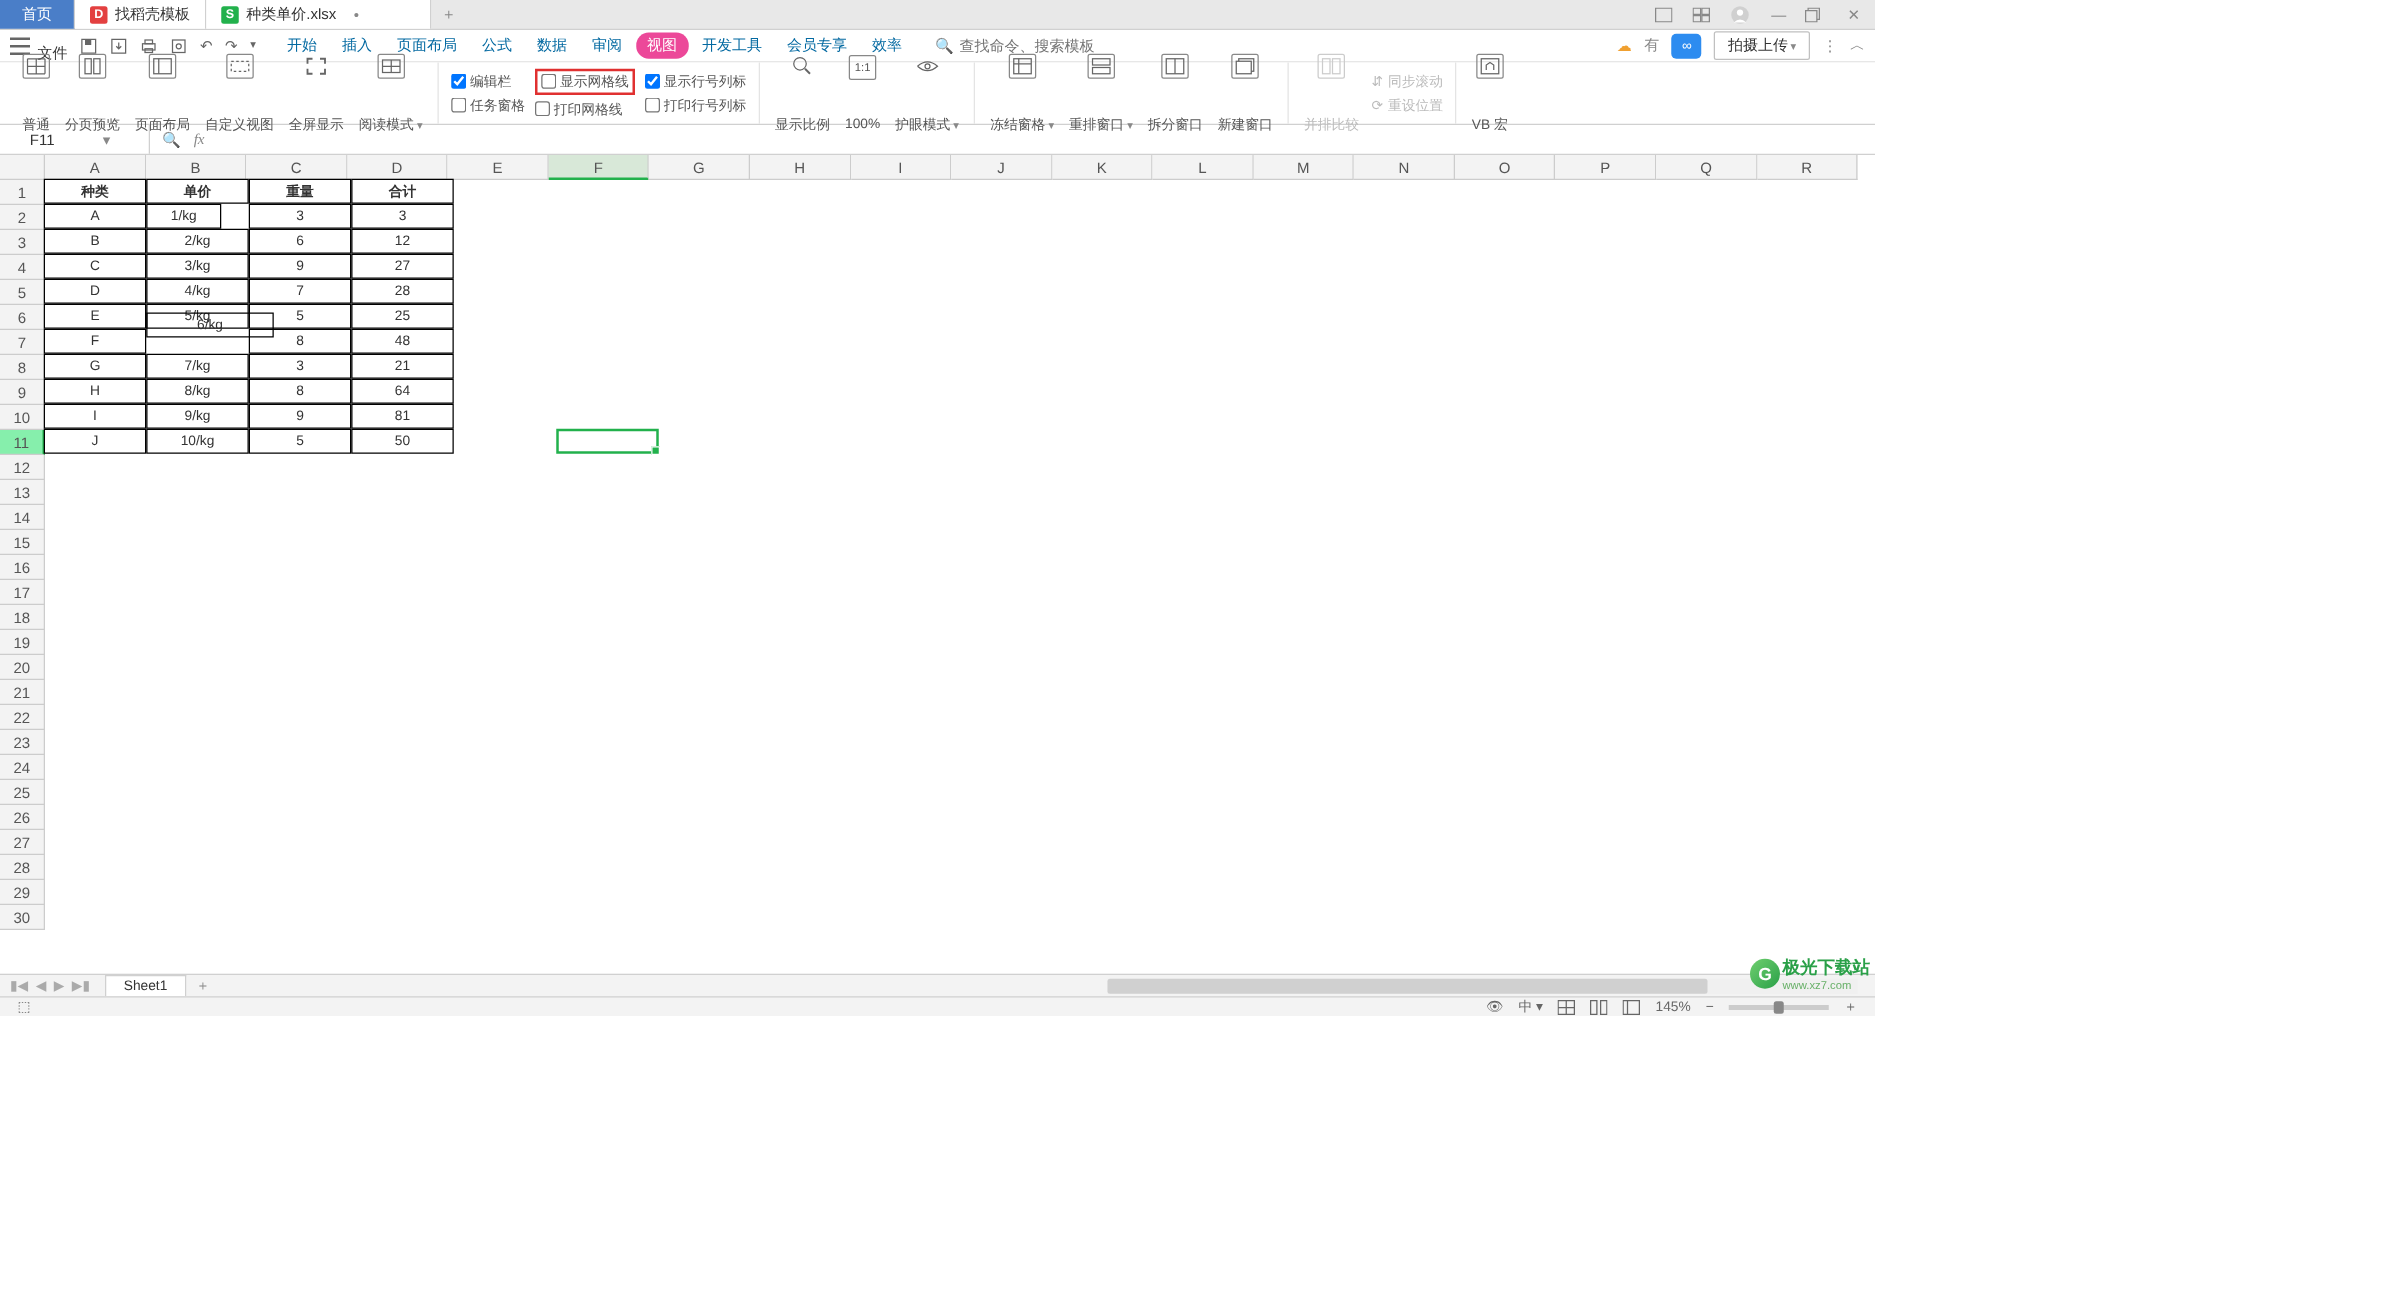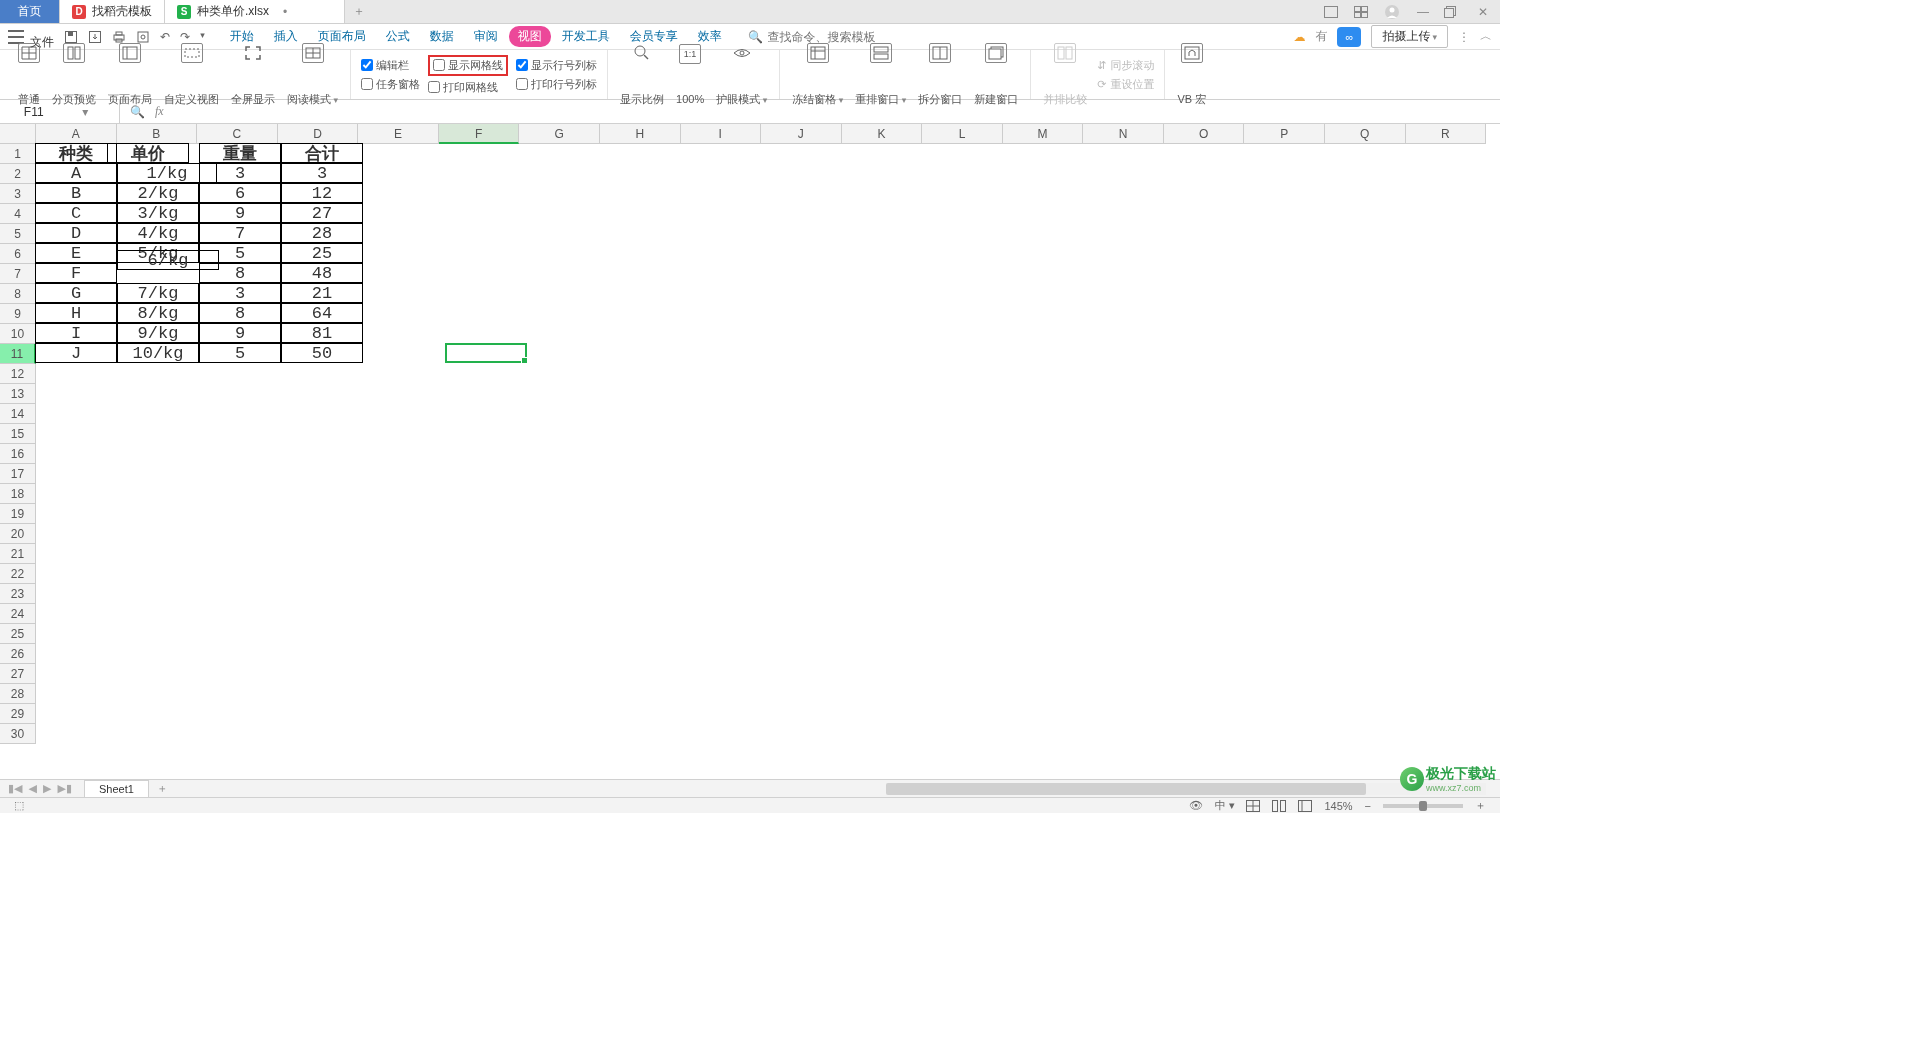--- a/index.html
+++ b/index.html
@@ -58,21 +58,21 @@
   
   .sheet-area { position: absolute; top: 124px; left: 0; right: 0; bottom: 34px; overflow: hidden; background: #fff; }
   .corner { position: absolute; top: 0; left: 0; width: 36px; height: 20px; background: #f3f3f3; border-right: 1px solid #ccc; border-bottom: 1px solid #ccc; }
   .col-headers { position: absolute; top: 0; left: 36px; right: 14px; height: 20px; display: flex; }
   .col-h { background: #f3f3f3; border-right: 1px solid #ccc; border-bottom: 1px solid #ccc; text-align: center; line-height: 20px; font-size: 12px; color: #555; }
   .col-h.sel { background: #d8e8d8; border-bottom: 2px solid #22b14c; }
   .row-headers { position: absolute; top: 20px; left: 0; width: 36px; bottom: 14px; }
   .row-h { height: 20px; background: #f3f3f3; border-right: 1px solid #ccc; border-bottom: 1px solid #ccc; text-align: center; line-height: 20px; font-size: 12px; color: #555; }
   .row-h.sel { background: #86efac; border-right: 2px solid #22b14c; }
   .cells { position: absolute; top: 20px; left: 36px; right: 14px; bottom: 14px; background: #fff; }
-  .cell { position: absolute; height: 20px; display: flex; align-items: center; justify-content: center; font-size: 17px; font-family: Liberation Mono, monospace; }
+  .cell { position: absolute; height: 20px; display: flex; align-items: center; justify-content: center; font-size: 11px; font-family: Liberation Sans, sans-serif; }
   .cell.border-cell { border: 1px solid #000; margin: -1px 0 0 -1px; }
   .cell.header-cell { font-weight: bold; }
   .sel-outline { position: absolute; border: 2px solid #22b14c; pointer-events: none; }
   .sel-outline::after { content:''; position:absolute; right:-3px; bottom:-3px; width:5px; height:5px; background:#22b14c; border:1px solid #fff;}
   
   
   .sheet-tabs { position: absolute; bottom: 16px; left: 0; right: 0; height: 18px; display: flex; align-items: center; background: #f3f3f3; border-top: 1px solid #d0d0d0; font-size: 11px; }
   .sheet-nav { display: flex; gap: 6px; padding: 0 8px; color: #aaa; }
   .sheet-nav span { cursor: pointer; }
   .sheet-tab { padding: 2px 14px; background: #fff; border: 1px solid #d0d0d0; border-bottom: none; cursor: pointer; margin-left: 4px; }
@@ -451,25 +451,25 @@
       <div class="row-h">24</div>
       <div class="row-h">25</div>
       <div class="row-h">26</div>
       <div class="row-h">27</div>
       <div class="row-h">28</div>
       <div class="row-h">29</div>
       <div class="row-h">30</div>
     </div>
   <div class="cells" id="cells">
       <div class="cell border-cell header-cell" style="left: 0px; top: 0px; width: 82px;">种类</div>
-      <div class="cell border-cell header-cell" style="left: 72px; top: 0px; width: 82px;">单价</div>
+      <div class="cell border-cell header-cell" style="left: 82px; top: 0px; width: 82px;">单价</div>
       <div class="cell border-cell header-cell" style="left: 164px; top: 0px; width: 82px;">重量</div>
       <div class="cell border-cell header-cell" style="left: 246px; top: 0px; width: 82px;">合计</div>
       <div class="cell border-cell" style="left: 0px; top: 20px; width: 82px;">A</div>
-      <div class="cell border-cell" style="left: 82px; top: 20px; width: 100px;">1/kg</div>
+      <div class="cell border-cell" style="left: 82px; top: 20px; width: 60px;">1/kg</div>
       <div class="cell border-cell" style="left: 164px; top: 20px; width: 82px;">3</div>
       <div class="cell border-cell" style="left: 246px; top: 20px; width: 82px;">3</div>
       <div class="cell border-cell" style="left: 0px; top: 40px; width: 82px;">B</div>
       <div class="cell border-cell" style="left: 82px; top: 40px; width: 82px;">2/kg</div>
       <div class="cell border-cell" style="left: 164px; top: 40px; width: 82px;">6</div>
       <div class="cell border-cell" style="left: 246px; top: 40px; width: 82px;">12</div>
       <div class="cell border-cell" style="left: 0px; top: 60px; width: 82px;">C</div>
       <div class="cell border-cell" style="left: 82px; top: 60px; width: 82px;">3/kg</div>
       <div class="cell border-cell" style="left: 164px; top: 60px; width: 82px;">9</div>
       <div class="cell border-cell" style="left: 246px; top: 60px; width: 82px;">27</div>

